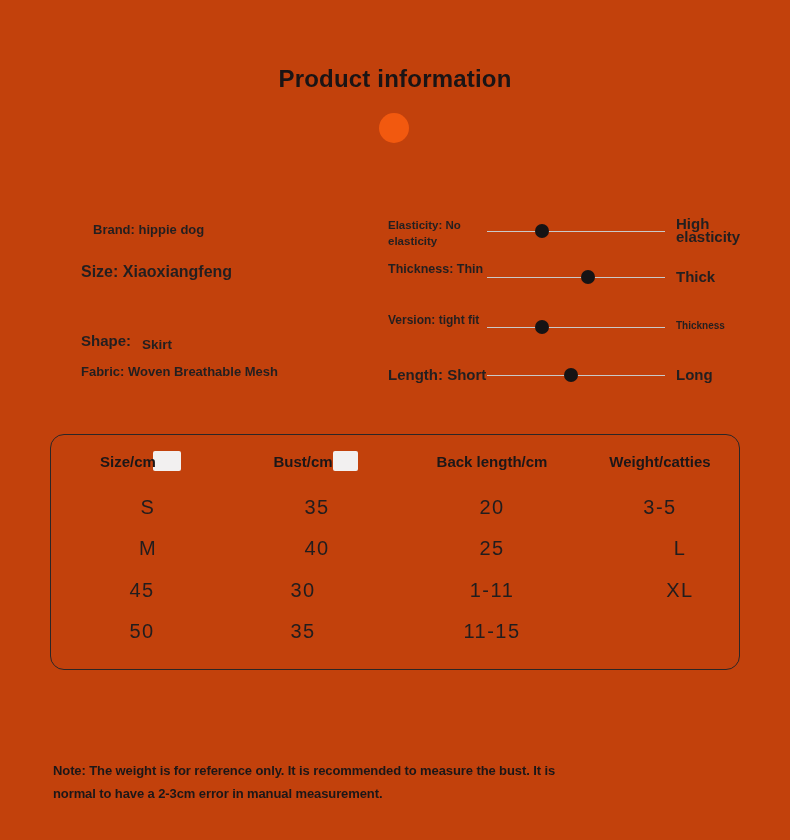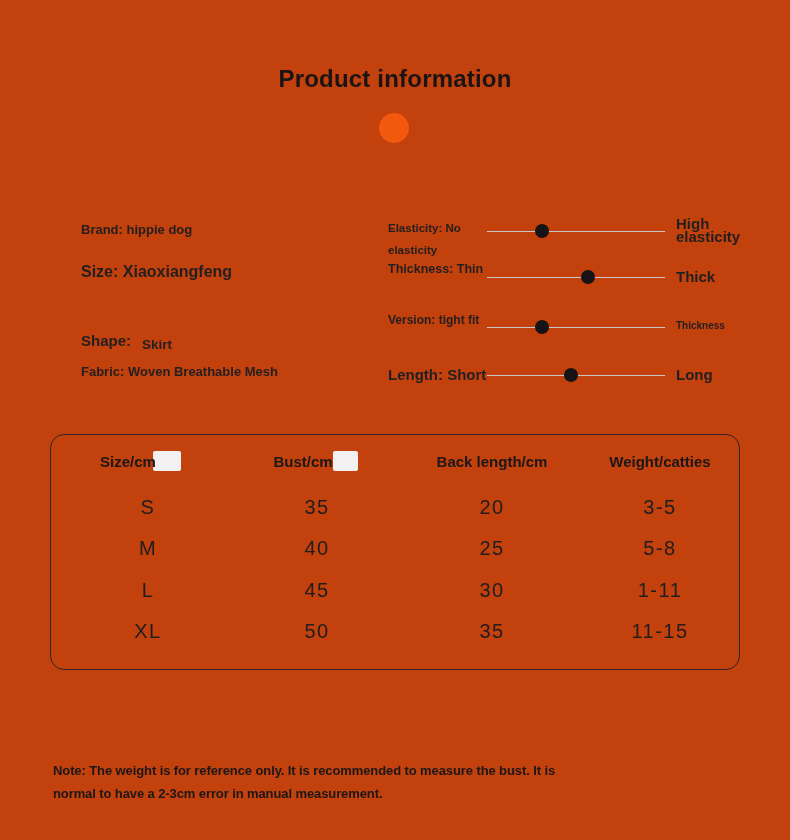--- a/index.html
+++ b/index.html
@@ -11,30 +11,30 @@
   .page-title{
     position:absolute;left:0;top:65px;width:790px;text-align:center;
     font-size:24px;font-weight:bold;color:#1a1415;letter-spacing:.2px;
   }
   .accent-dot{
     position:absolute;left:379px;top:113px;width:30px;height:30px;border-radius:50%;
     background:#f2590f;
   }
   
   .attr{position:absolute;left:81px;font-weight:bold;white-space:nowrap;}
-  .attr-brand{top:222px;font-size:13px;}
+  .attr-brand{top:222px;font-size:13px;margin-left:12px;}
   .attr-style{top:263px;font-size:16px;}
   .attr-shape{top:332px;font-size:15px;}
   .attr-shape .shape-value{font-size:13.5px;margin-left:11px;position:relative;top:3px;}
   .attr-fabric{top:364px;font-size:13px;}
   
   .sl-label{position:absolute;font-weight:bold;}
   .sl-left{left:388px;width:97px;}
   .sl-right{left:676px;width:80px;}
-  .sl1-left{top:217px;font-size:11.5px;line-height:22px;}
+  .sl1-left{top:217px;font-size:11.5px;line-height:16px;}
   .sl1-right{top:218px;font-size:15px;line-height:12.5px;width:58px;}
   .sl2-left{top:262px;font-size:12.5px;line-height:15px;}
   .sl2-right{top:268px;font-size:15px;}
   .sl3-left{top:313px;font-size:12px;line-height:14px;}
   .sl3-right{top:320px;font-size:10px;}
   .sl4-left{top:366px;font-size:15px;width:140px;}
   .sl4-right{top:366px;font-size:15px;}
   .sl-track{position:absolute;left:487px;width:178px;height:14px;}
   .sl-track.t1{top:224px;}
   .sl-track.t2{top:270px;}
@@ -120,21 +120,20 @@
     <div class="cell hcell">Weight/catties</div>
 
     <div class="cell c0">S</div>
     <div class="cell c1">35</div>
     <div class="cell">20</div>
     <div class="cell">3-5</div>
 
     <div class="cell c0">M</div>
     <div class="cell c1">40</div>
     <div class="cell">25</div>
-    <div class="cell">5-8</div>
 
     <div class="cell c0">L</div>
     <div class="cell c1">45</div>
     <div class="cell">30</div>
     <div class="cell">1-11</div>
 
     <div class="cell c0">XL</div>
     <div class="cell c1">50</div>
     <div class="cell">35</div>
     <div class="cell">11-15</div>

